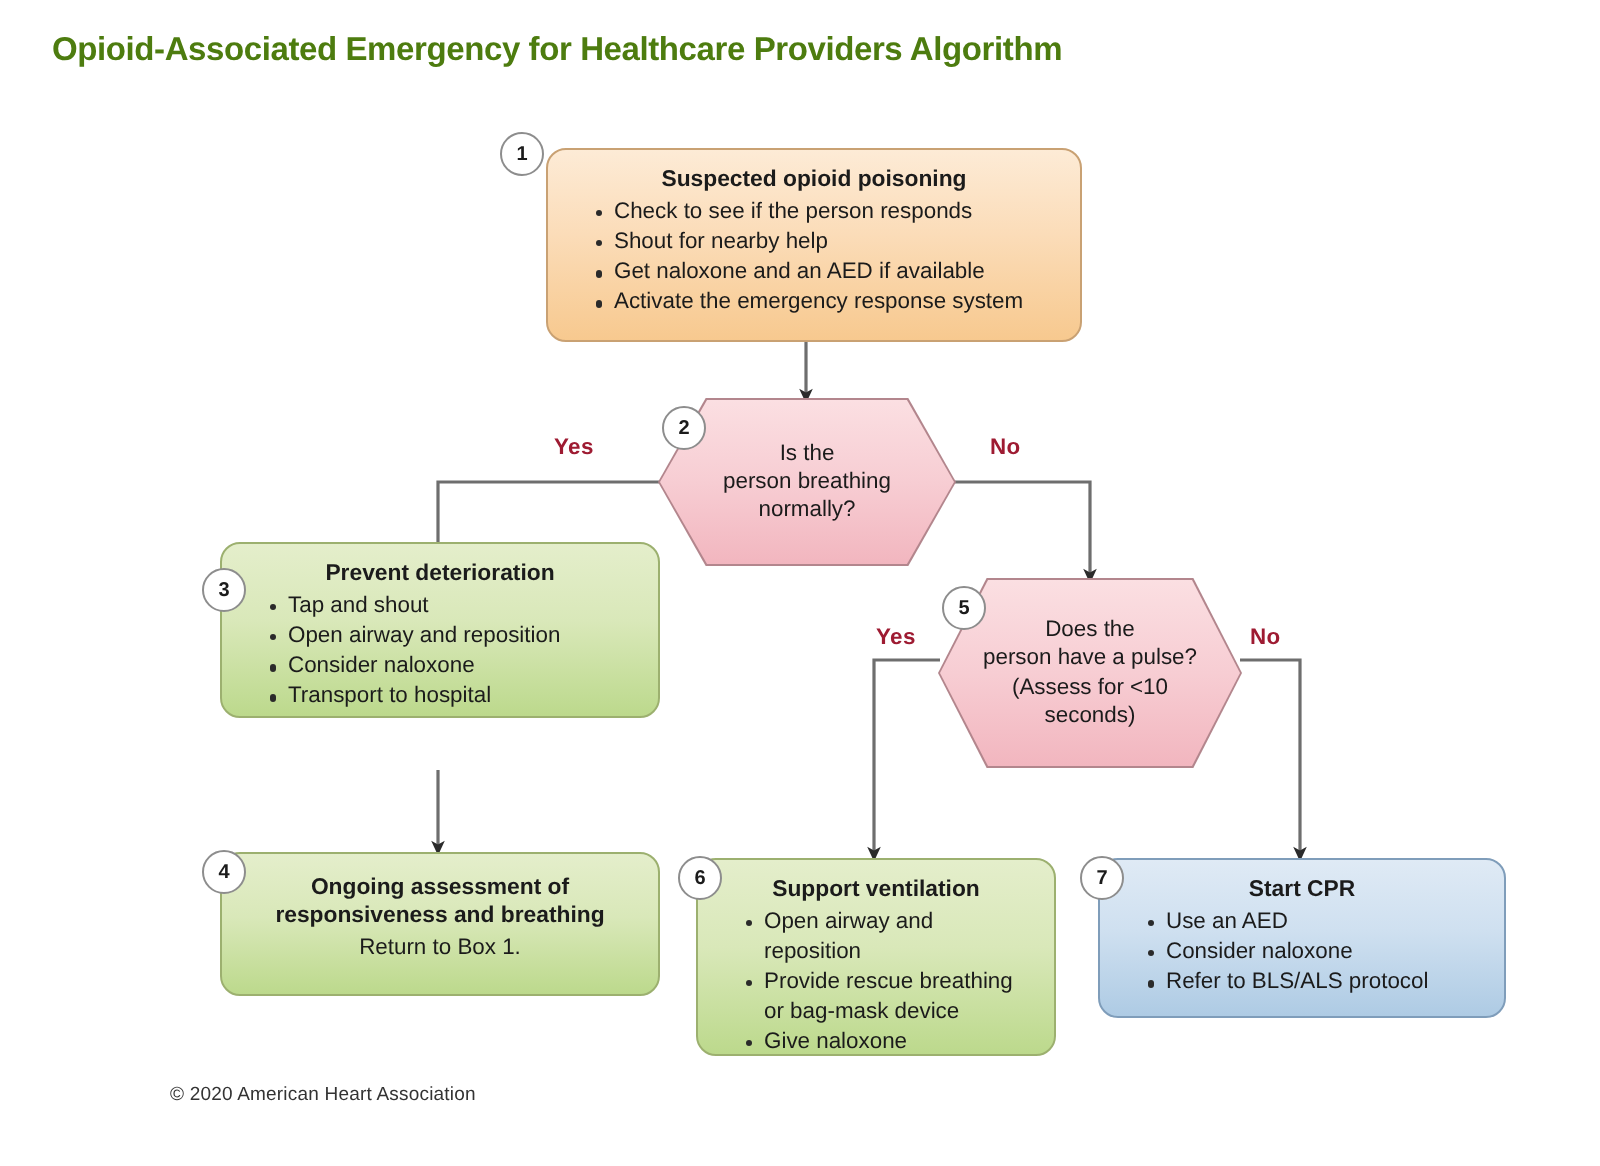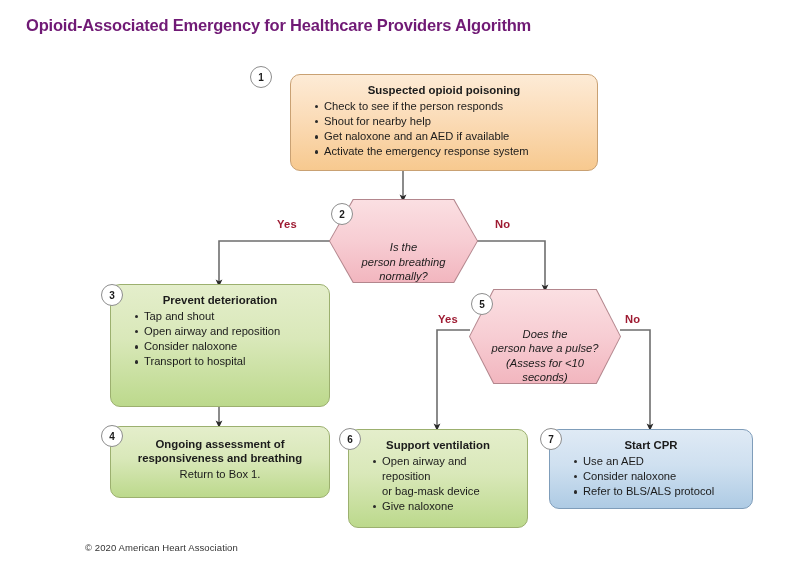--- a/index.html
+++ b/index.html
@@ -7,21 +7,21 @@
     width:800px;height:583px;background:#ffffff;
     font-family:"Liberation Sans", sans-serif;
     color:#231f20;overflow:hidden;position:relative;
   }
   #stage{position:relative;width:800px;height:583px;}
 
   
   .title{
     position:absolute;left:26px;top:16px;
     font-size:16.5px;font-weight:bold;letter-spacing:-0.2px;
-    color:#701a75;white-space:nowrap;
+    color:#4d7c0f;white-space:nowrap;
   }
 
   
   .footer{
     position:absolute;left:85px;top:542px;
     font-size:9.5px;color:#333;letter-spacing:0.1px;
   }
 
   
   #wires{position:absolute;left:0;top:0;width:800px;height:583px;}
@@ -75,25 +75,24 @@
     background:linear-gradient(180deg,#fbdfe2 0%,#f7cdd3 50%,#f2b6bf 100%);
     clip-path:polygon(16% 0%,84% 0%,100% 50%,84% 100%,16% 100%,0% 50%);
   }
   .hexborder{
     position:absolute;left:0;top:0;width:100%;height:100%;
     background:#b3868d;
     clip-path:polygon(16% 0%,84% 0%,100% 50%,84% 100%,16% 100%,0% 50%);
     z-index:0;
   }
   .hextext{
-    position:relative;z-index:3;display:flex;align-items:flex-end;
+    position:relative;z-index:3;display:flex;align-items:center;
     justify-content:center;height:100%;text-align:center;
     font-size:11.2px;line-height:14.2px;color:#1b1b1b;padding:0 14px;
     box-sizing:border-box;
-    font-style:italic;
   }
 
   
   .numc{
     position:absolute;width:22px;height:22px;border-radius:50%;
     background:#ffffff;border:1px solid #8d8d8d;
     display:flex;align-items:center;justify-content:center;
     font-size:10px;font-weight:bold;color:#1b1b1b;z-index:9;
     box-sizing:border-box;
   }
@@ -126,21 +125,21 @@
       <path d="M477,241 L545,241 L545,288" marker-end="url(#ah)"></path>
 
       <path d="M219,385 L219,424" marker-end="url(#ah)"></path>
 
       <path d="M470,330 L437,330 L437,427" marker-end="url(#ah)"></path>
 
       <path d="M620,330 L650,330 L650,427" marker-end="url(#ah)"></path>
     </g>
   </svg>
 
-  <div class="node box-orange" style="left:290px;top:74px;width:308px;height:97px;">
+  <div class="node box-orange" style="left:273px;top:74px;width:268px;height:97px;">
     <div class="boxshape"></div>
     <div class="inner">
       <div class="hdr">Suspected opioid poisoning</div>
       <ul class="bl">
         <li>Check to see if the person responds</li>
         <li>Shout for nearby help</li>
         <li>Get naloxone and an AED if available</li>
         <li>Activate the emergency response system</li>
       </ul>
     </div>
@@ -155,21 +154,21 @@
         <div>Is the</div>
         <div>person breathing</div>
         <div>normally?</div>
       </div>
     </div>
   </div>
   <div class="numc" style="left:331px;top:203px;">2</div>
   <div class="blabel" style="left:277px;top:218px;">Yes</div>
   <div class="blabel" style="left:495px;top:218px;">No</div>
 
-  <div class="node box-green" style="left:110px;top:284px;width:220px;height:123px;">
+  <div class="node box-green" style="left:110px;top:271px;width:220px;height:88px;">
     <div class="boxshape"></div>
     <div class="inner">
       <div class="hdr">Prevent deterioration</div>
       <ul class="bl">
         <li>Tap and shout</li>
         <li>Open airway and reposition</li>
         <li>Consider naloxone</li>
         <li>Transport to hospital</li>
       </ul>
     </div>
@@ -201,20 +200,21 @@
     </div>
   </div>
   <div class="numc" style="left:101px;top:425px;">4</div>
 
   <div class="node box-green" style="left:348px;top:429px;width:180px;height:99px;">
     <div class="boxshape"></div>
     <div class="inner">
       <div class="hdr">Support ventilation</div>
       <ul class="bl">
         <li>Open airway and reposition</li>
+        <li>Provide rescue breathing</li>
         <li class="cont">or bag-mask device</li>
         <li>Give naloxone</li>
       </ul>
     </div>
   </div>
   <div class="numc" style="left:339px;top:428px;">6</div>
 
   <div class="node box-blue" style="left:549px;top:429px;width:204px;height:80px;">
     <div class="boxshape"></div>
     <div class="inner">

